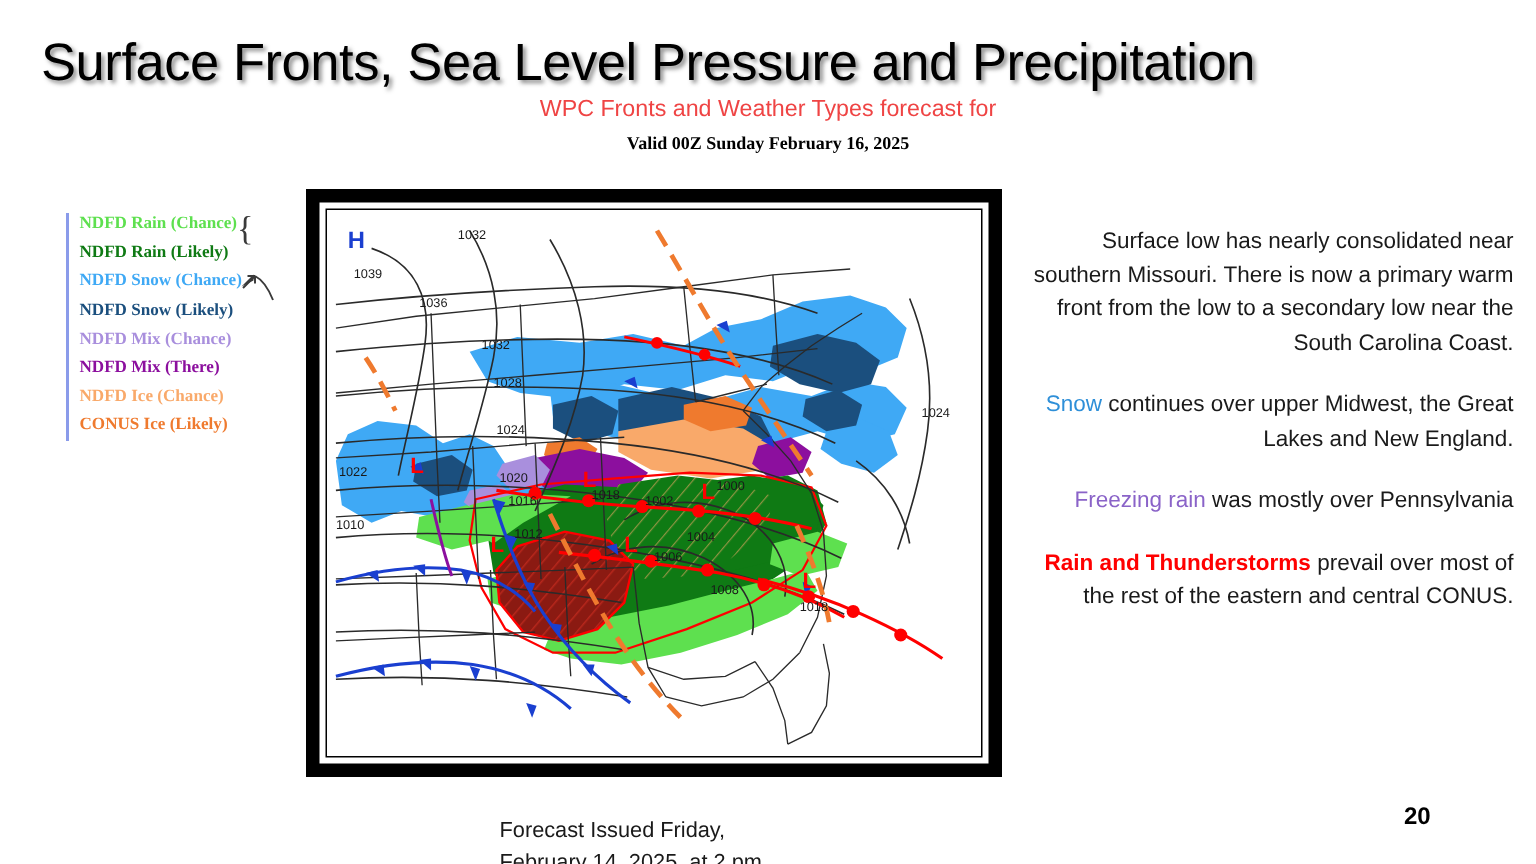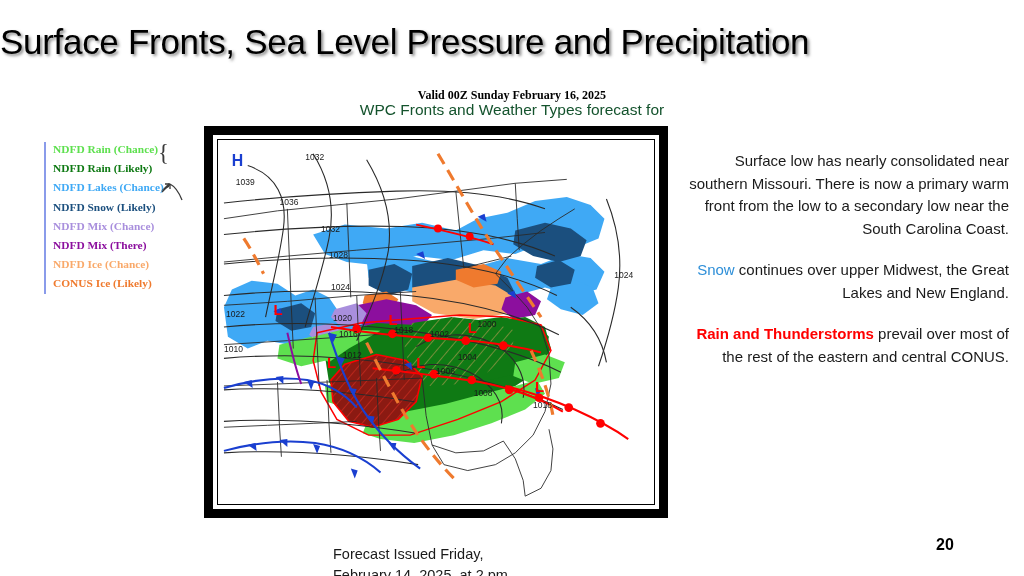--- a/index.html
+++ b/index.html
@@ -2,28 +2,28 @@
 <html><head>
 <meta charset="utf-8">
 <style>
   html,body{margin:0;padding:0;}
   body{
     width:1024px;height:576px;background:#ffffff;overflow:hidden;
     font-family:"Liberation Sans",sans-serif;position:relative;
   }
   
   #title{
-    position:absolute;left:0;top:22px;width:864px;
+    position:absolute;left:0;top:22px;width:864px;text-align:center;
     font-size:35px;font-weight:400;color:#000;letter-spacing:-0.3px;
     text-shadow:2px 2px 3px rgba(120,120,120,0.85);
     white-space:nowrap;
   }
   #subtitle1{
     position:absolute;left:0;top:64px;width:1024px;text-align:center;
-    font-size:15.5px;color:#14532d;margin-top:37px;
+    font-size:15.5px;color:#ef4444;
   }
   #subtitle2{
     position:absolute;left:0;top:88px;width:1024px;text-align:center;
     font-family:"Liberation Serif",serif;
     font-size:12px;font-weight:bold;color:#000;
   }
   
   #legend{position:absolute;left:44px;top:140px;width:136px;}
   #legend .accent{
     position:absolute;left:0;top:2px;width:2px;height:152px;
@@ -73,21 +73,21 @@
 <body>
 
 <div id="title">Surface Fronts, Sea Level Pressure and Precipitation</div>
 <div id="subtitle1">WPC Fronts and Weather Types forecast for</div>
 <div id="subtitle2">Valid 00Z Sunday February 16, 2025</div>
 
 <div id="legend">
   <div class="accent"></div>
   <div class="row" style="color:#5ee04f">NDFD Rain (Chance)</div>
   <div class="row" style="color:#0f7a14">NDFD Rain (Likely)</div>
-  <div class="row" style="color:#3fa9f5">NDFD Lakes (Chance)</div>
+  <div class="row" style="color:#3fa9f5">NDFD Snow (Chance)</div>
   <div class="row" style="color:#1b4f7e">NDFD Snow (Likely)</div>
   <div class="row" style="color:#a98fdd">NDFD Mix (Chance)</div>
   <div class="row" style="color:#8c0f9e">NDFD Mix (There)</div>
   <div class="row" style="color:#f9a96a">NDFD Ice (Chance)</div>
   <div class="row" style="color:#ef7a2e">CONUS Ice (Likely)</div>
 </div>
 <div class="brace">}</div>
 <svg class="arrowmark" viewBox="0 0 26 26">
   <path d="M2,14 L10,6 M10,6 L10,11 M10,6 L5,6 M10,6 C14,8 18,12 22,22" stroke="#3a3a3a" stroke-width="1.3" fill="none"></path>
   <path d="M1,13 L9,5 L9,9 Z" fill="#3a3a3a"></path>
@@ -295,20 +295,21 @@
        <text x="400" y="140">1024</text>
      </g>
    </svg>
   </div>
  </div>
 </div>
 
 <div id="commentary">
   <p>Surface low has nearly consolidated near southern Missouri.  There is now a primary warm front from the low to a secondary low near the South Carolina Coast.</p>
   <p><span class="c-snow">Snow</span><span> continues over upper Midwest, the Great Lakes and New England.</span></p>
+  <p><span class="c-frz">Freezing rain</span><span> was mostly over Pennsylvania</span></p>
   <p><span class="c-rain">Rain and Thunderstorms</span><span> prevail over most of the rest of the eastern and central CONUS.</span></p>
 </div>
 
 <div id="footer">
   <div>Forecast Issued Friday,</div>
   <div>February  14, 2025, at 2 pm</div>
 </div>
 <div id="pageno">20</div>
 
 </body></html>

